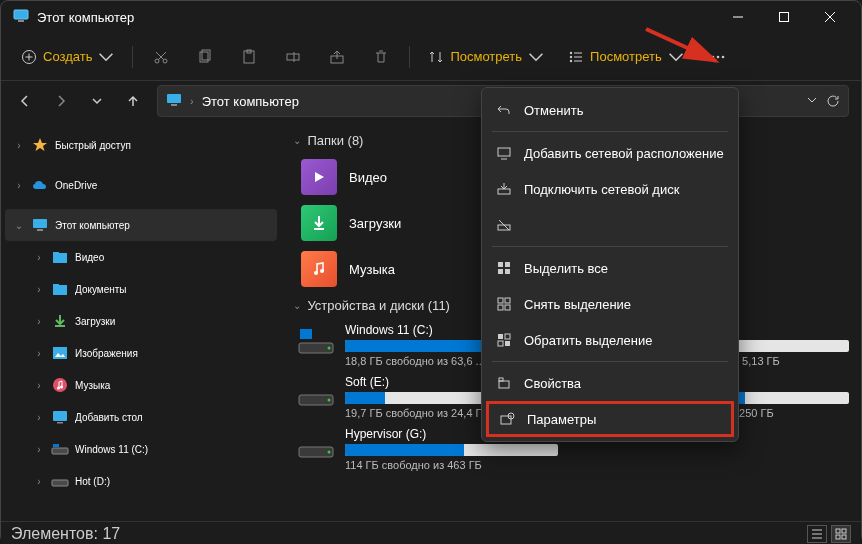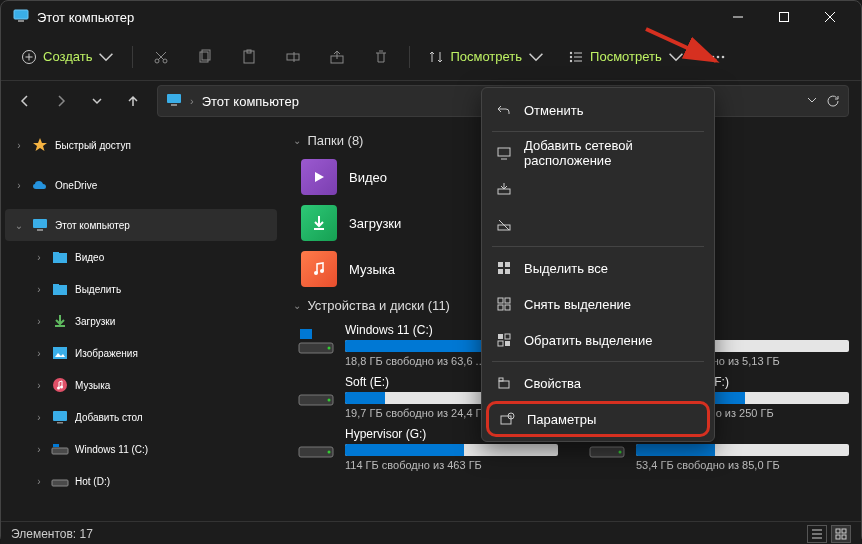--- a/index.html
+++ b/index.html
@@ -7,21 +7,21 @@
 .window { width: 862px; height: 544px; background: #1c1c1c; border: 1px solid #444; border-radius: 8px; position: relative; }
 
 .titlebar { height: 32px; display: flex; align-items: center; padding: 0 8px; justify-content: space-between; }
 .titlebar-left { display: flex; align-items: center; gap: 8px; padding-left: 4px;}
 .titlebar-left .icon { width: 16px; height: 16px; }
 .win-controls { display: flex; gap: 0; }
 .win-btn { width: 46px; height: 32px; display: flex; align-items: center; justify-content: center; color: #fff; }
 .win-btn svg { width: 10px; height: 10px; }
 
 .toolbar { height: 48px; display: flex; align-items: center; padding: 0 10px; gap: 4px; border-bottom: 1px solid #333;}
-.tool-btn { height: 36px; padding: 0 10px; display: flex; align-items: center; gap: 6px; color: #bef264; border-radius: 4px; }
+.tool-btn { height: 36px; padding: 0 10px; display: flex; align-items: center; gap: 6px; color: #eab308; border-radius: 4px; }
 .tool-btn.icon-only { width: 40px; justify-content: center; padding: 0; }
 .tool-btn svg { width: 16px; height: 16px; }
 .tool-sep { width: 1px; height: 22px; background: #3a3a3a; margin: 0 4px; }
 
 .navbar { height: 40px; display: flex; align-items: center; padding: 0 8px; gap: 4px; }
 .nav-btn { width: 32px; height: 32px; display: flex; align-items: center; justify-content: center; color: #ccc; }
 .nav-btn svg { width: 14px; height: 14px; }
 .address { flex: 1; height: 32px; background: #2c2c2c; border: 1px solid #3a3a3a; border-radius: 4px; display: flex; align-items: center; padding: 0 8px; gap: 8px; margin: 0 4px;}
 .address .icon { width: 16px; height: 16px; }
 .address-text { flex: 1; font-size: 13px; }
@@ -46,28 +46,28 @@
 
 .drives-grid { display: grid; grid-template-columns: 1fr 1fr; gap: 6px 30px; padding-left: 4px; }
 .drive-item { display: flex; gap: 10px; align-items: flex-start; padding-top:2px;}
 .drive-icon { width: 38px; height: 30px; display:flex; flex-direction:column; align-items:center; justify-content:flex-end; margin-top:2px;}
 .drive-body { flex: 1; }
 .drive-name { font-size: 12px; margin-bottom: 3px; }
 .drive-bar { height: 12px; background: #e5e5e5; border-radius: 2px; overflow: hidden; margin-bottom: 3px; }
 .drive-bar-fill { height: 100%; background: #0078d4; }
 .drive-free { font-size: 11px; color: #bbb; }
 
-.statusbar { height: 24px; background: #1c1c1c; border-top: 1px solid #333; display: flex; align-items: center; padding: 0 10px; font-size: 12px; color: #ccc; justify-content: space-between; }
+.statusbar { height: 24px; background: #1c1c1c; border-top: 1px solid #333; display: flex; align-items: center; padding: 0 10px; font-size: 16px; color: #ccc; justify-content: space-between; }
 .status-right { display: flex; gap: 4px; }
 .status-right .vb { width: 20px; height: 18px; display:flex; align-items:center; justify-content:center; border:1px solid #555; font-size:10px;}
 .status-right .vb.active { background:#333; }
 
-.ctx-menu { position: absolute; top: 86px; left: 480px; width: 234px; background: #2b2b2b; border: 1px solid #444; border-radius: 6px; padding: 4px; box-shadow: 0 8px 24px rgba(0,0,0,0.5); z-index: 10; }
+.ctx-menu { position: absolute; top: 86px; left: 480px; width: 258px; background: #2b2b2b; border: 1px solid #444; border-radius: 6px; padding: 4px; box-shadow: 0 8px 24px rgba(0,0,0,0.5); z-index: 10; }
 .ctx-item { display: flex; align-items: center; gap: 12px; height: 36px; padding: 0 10px; border-radius: 4px; font-size: 13px; }
-.ctx-item.highlighted { border: 3px solid #d63020; border-radius: 10px; }
+.ctx-item.highlighted { border: 3px solid #d63020; border-radius: 0; }
 .ctx-item .ci-icon { width: 16px; height: 16px; display:flex; align-items:center; justify-content:center; color:#ccc;}
 .ctx-sep { height: 1px; background: #444; margin: 3px 6px; }
 
 .arrow { position: absolute; top: 20px; left: 640px; z-index: 20; }
 
 
 .fi-purple { background: linear-gradient(135deg,#9b59d0,#7b3fb0); }
 .fi-green  { background: linear-gradient(135deg,#2dc876,#16a053); }
 .fi-orange { background: linear-gradient(135deg,#ff7b4a,#e84f2e); }
 
@@ -273,21 +273,21 @@
           <span class="tree-label">Видео</span>
         </div>
       <div class="tree-item tree-indent-1">
           <span class="tree-chevron">›</span>
           <span class="tree-icon">
             <svg width="16" height="14" viewBox="0 0 16 14">
               <rect x="1" y="3" width="14" height="10" fill="#3aaee8"></rect>
               <rect x="1" y="2" width="6" height="2" fill="#3aaee8"></rect>
             </svg>
           </span>
-          <span class="tree-label">Выделить</span>
+          <span class="tree-label">Документы</span>
         </div>
       <div class="tree-item tree-indent-1">
           <span class="tree-chevron">›</span>
           <span class="tree-icon">
             <svg width="16" height="16" viewBox="0 0 16 16">
               <path d="M8 2 V10 M4 7 L8 11 L12 7" fill="none" stroke="#5fb85f" stroke-width="2"></path>
               <line x1="3" y1="13" x2="13" y2="13" stroke="#5fb85f" stroke-width="2"></line>
             </svg>
           </span>
           <span class="tree-label">Загрузки</span>
@@ -453,35 +453,20 @@
                 <rect x="2" y="18" width="34" height="10" rx="2" fill="#3a3a3a" stroke="#777"></rect>
                 <circle cx="32" cy="23" r="1.5" fill="#3c3"></circle>
               </svg>
             </div>
             <div class="drive-body">
               <div class="drive-name">Hypervisor (G:)</div>
               <div class="drive-bar">
                 <div class="drive-bar-fill" style="width:56%"></div>
               </div>
               <div class="drive-free">114 ГБ свободно из 463 ГБ</div>
-            </div>
-          </div>
-          <div class="drive-item">
-            <div class="drive-icon">
-              <svg width="38" height="30" viewBox="0 0 38 30">
-                <rect x="2" y="18" width="34" height="10" rx="2" fill="#3a3a3a" stroke="#777"></rect>
-                <circle cx="32" cy="23" r="1.5" fill="#3c3"></circle>
-              </svg>
-            </div>
-            <div class="drive-body">
-              <div class="drive-name">LTSC (H:)</div>
-              <div class="drive-bar">
-                <div class="drive-bar-fill" style="width:37%"></div>
-              </div>
-              <div class="drive-free">53,4 ГБ свободно из 85,0 ГБ</div>
             </div>
           </div>
         </div>
     </div>
   </div>
 
   <div class="statusbar">
     <span>Элементов: 17</span>
     <div class="status-right">
       <div class="vb">
@@ -521,20 +506,21 @@
         </span>
         <span>Добавить сетевой расположение</span>
       </div>
     <div class="ctx-item">
         <span class="ci-icon">
           <svg width="16" height="16" viewBox="0 0 16 16">
             <rect x="2" y="8" width="12" height="5" fill="none" stroke="#ccc"></rect>
             <path d="M8 2 V7 M5 5 L8 8 L11 5" fill="none" stroke="#ccc"></path>
           </svg>
         </span>
+        <span>Подключить сетевой диск</span>
       </div>
     <div class="ctx-item">
         <span class="ci-icon">
           <svg width="16" height="16" viewBox="0 0 16 16">
             <rect x="2" y="8" width="12" height="5" fill="none" stroke="#ccc"></rect>
             <line x1="3" y1="3" x2="13" y2="13" stroke="#ccc"></line>
           </svg>
         </span>
       </div>
     <div class="ctx-sep"></div>

